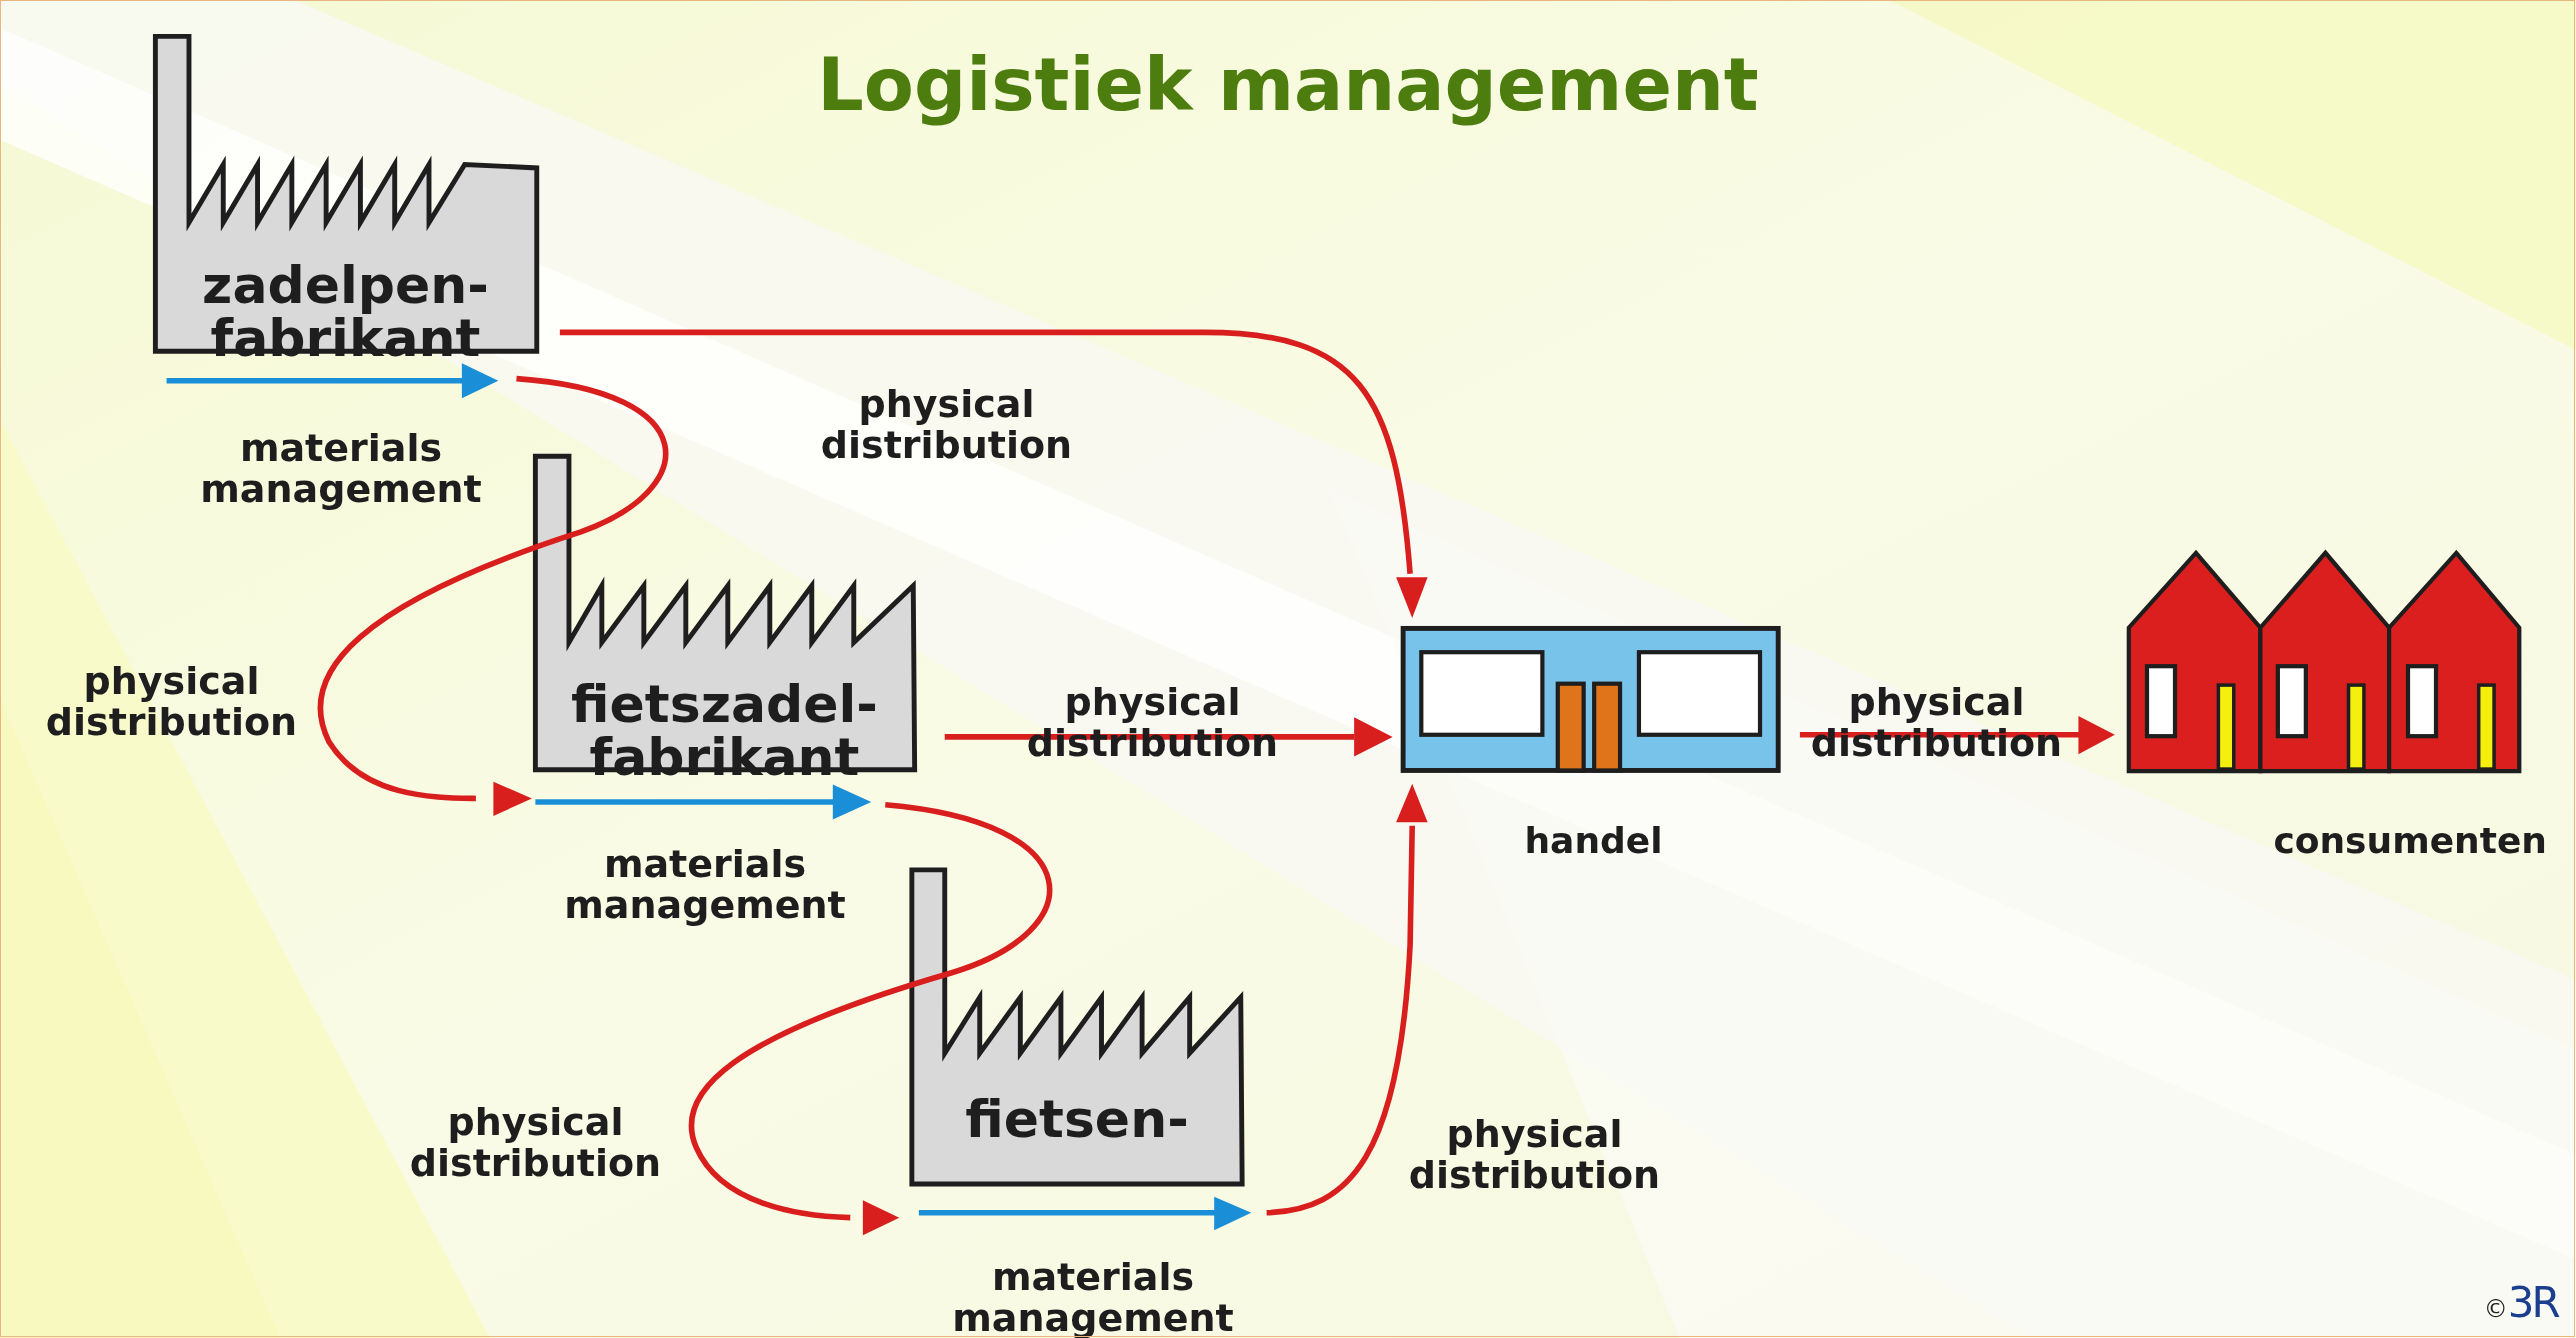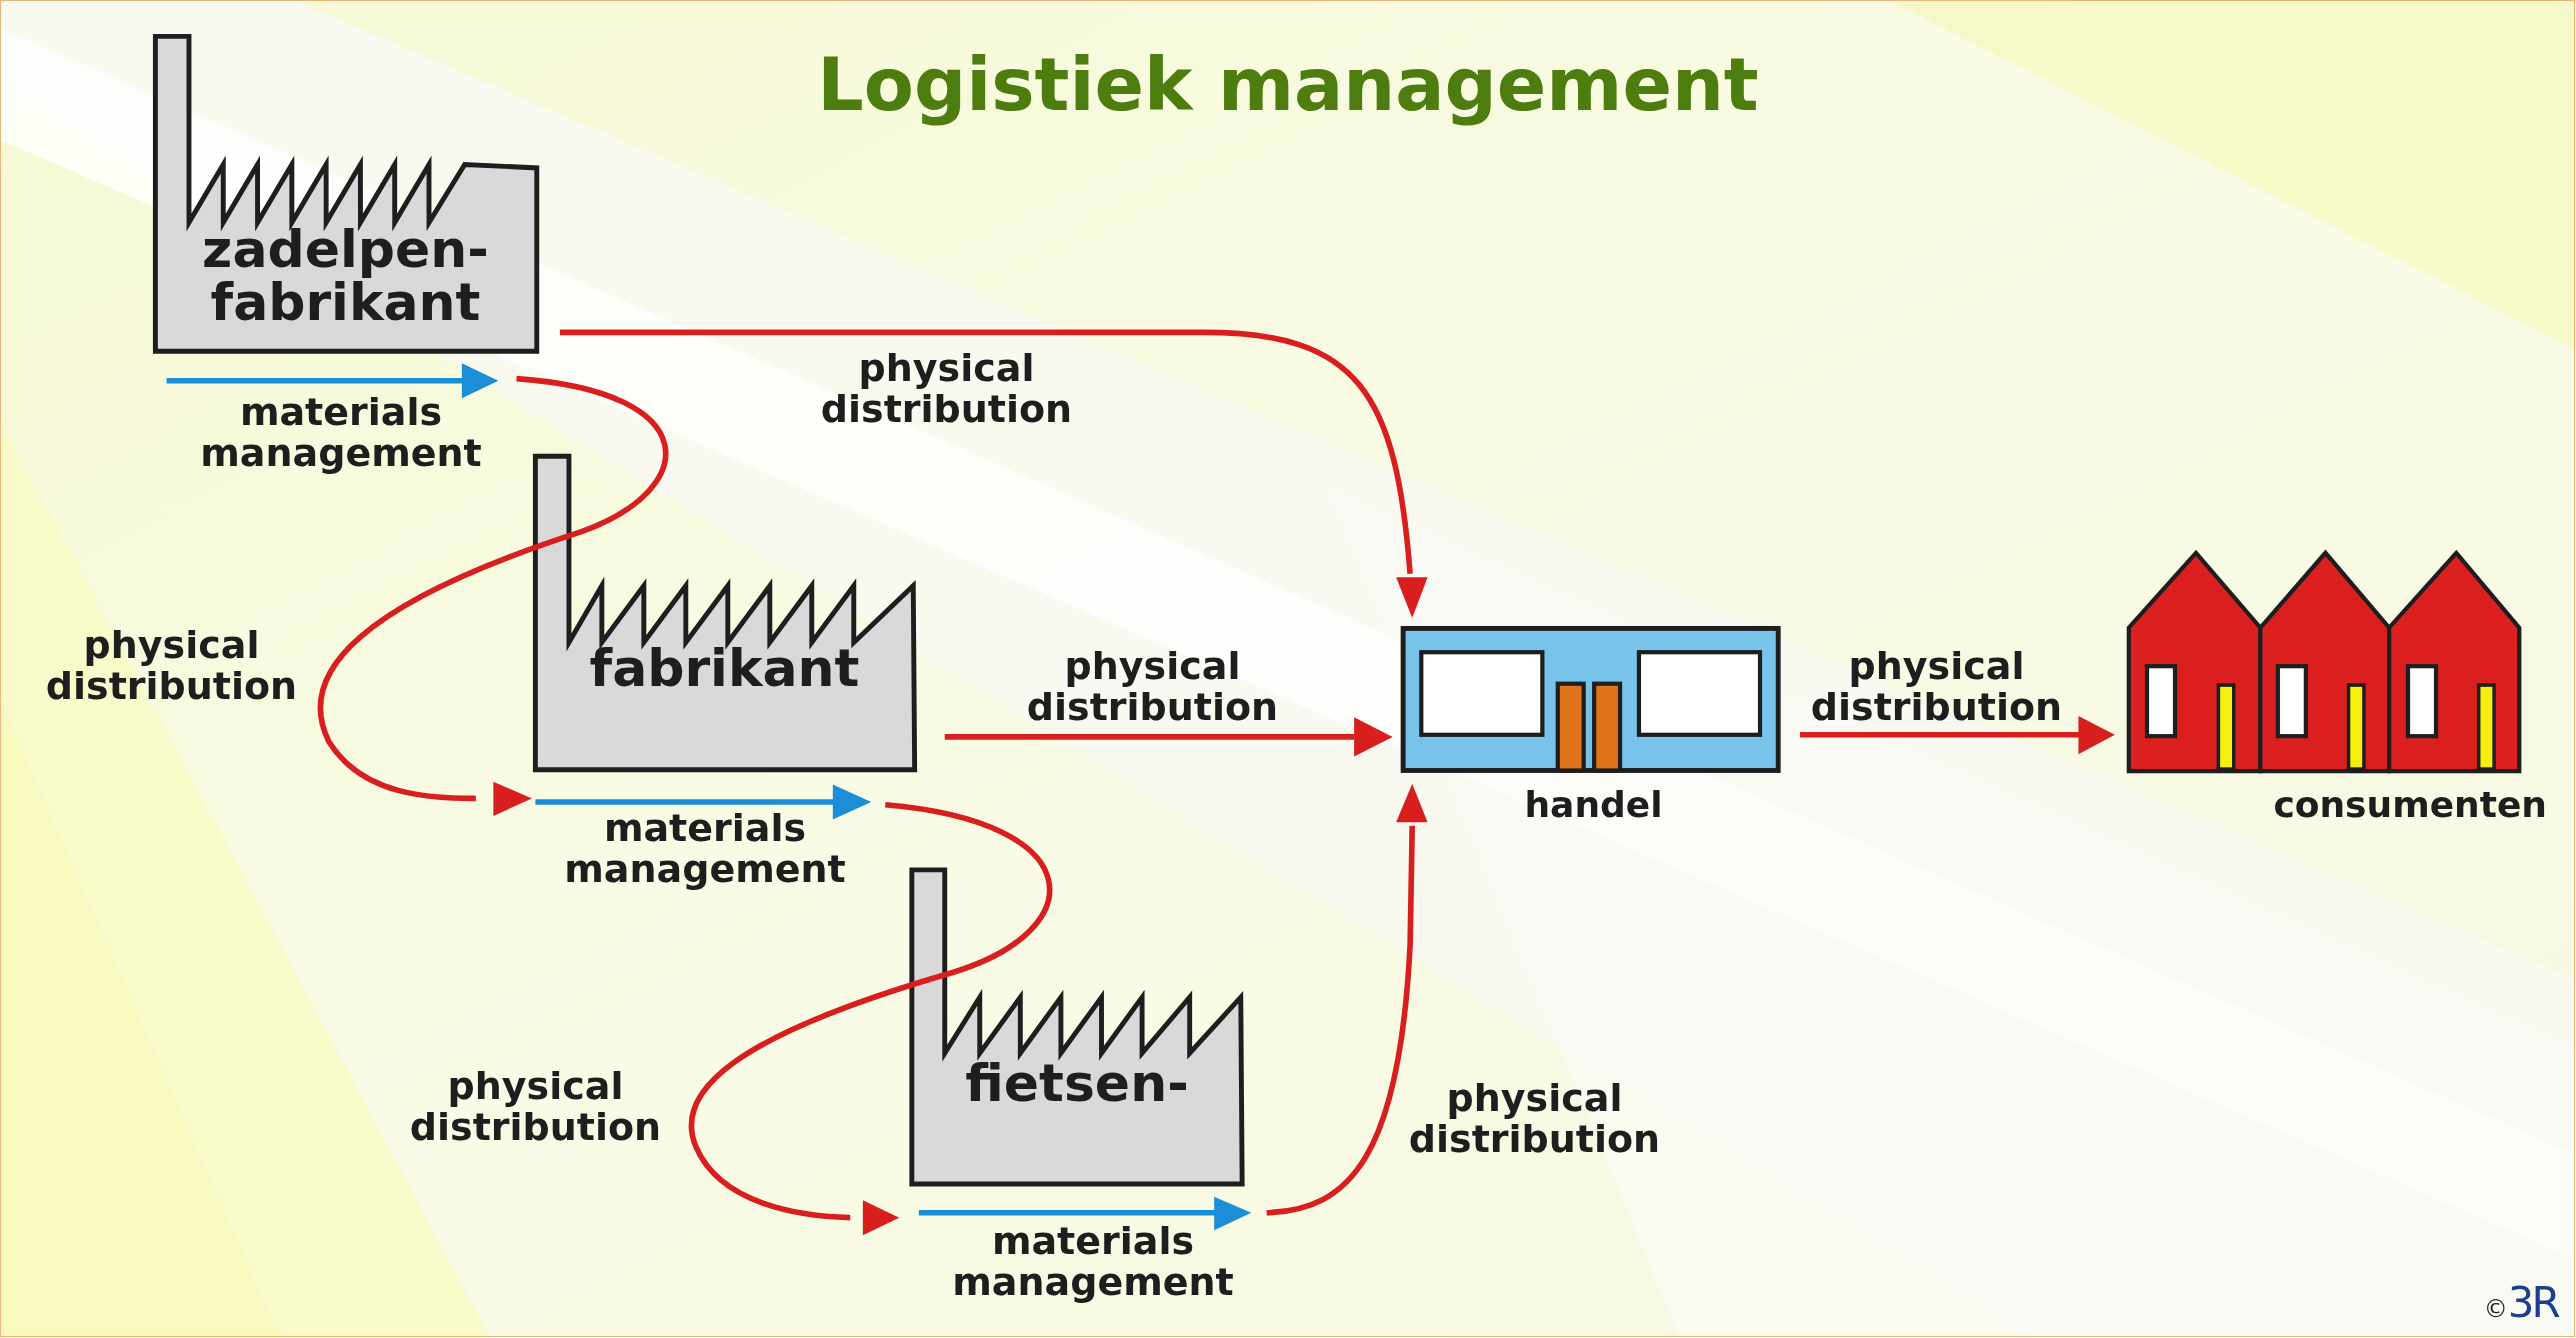--- a/index.html
+++ b/index.html
@@ -1,21 +1,21 @@
 <!DOCTYPE html>
 <html style="font-size:11.2px"><head>
 <meta charset="utf-8">
 <style>
   html, body { margin: 0; padding: 0; }
   body { width: 2576px; height: 1338px; overflow: hidden; position: relative;
          font-family: "DejaVu Sans", sans-serif; }
   #bg { position: absolute; left: 0; top: 0; width: 2576px; height: 1338px; }
   #diagram { position: absolute; left: 0; top: 0; width: 2576px; height: 1338px; }
   .lbl { position: absolute; font-family: "DejaVu Sans", sans-serif; font-weight: bold;
-         color: #1e1e1e; text-align: center; line-height: 1.0; white-space: nowrap; }
+         color: #1e1e1e; text-align: center; line-height: 1.0; white-space: nowrap; margin-top: 36px; }
   .lbl span { display: block; }
   .flow { font-size: 38px; line-height: 41px; text-align: center; }
   .factory-name { font-size: 52px; line-height: 53px; }
   .node-name { font-size: 36px; }
   #title { position: absolute; left: 0; width: 2576px; top: 42px; text-align: center;
            font-size: 73px; font-weight: bold; color: #4d7c0f;
            font-family: "DejaVu Sans", sans-serif; }
   #copyright { position: absolute; right: 18px; bottom: 11.2px; font-weight: normal;
                font-family: "DejaVu Sans", sans-serif; margin-top: 36px; }
   #copyright .c { font-size: 24px; color: #222; }
@@ -128,20 +128,21 @@
     <polygon points="2995,1025 3020,1025 3020,1075 2995,1075 3025,1050" fill="none"></polygon>
     <polygon points="2970,1023 3022,1050 2970,1078" fill="#d91e1e"></polygon>
   </g>
 </svg>
 
 <div class="lbl factory-name" style="left:155px; top:223px; width:381px;">
   <span>zadelpen-</span>
   <span>fabrikant</span>
 </div>
 <div class="lbl factory-name" style="left:535px; top:642px; width:379px;">
+  <span>fietszadel-</span>
   <span>fabrikant</span>
 </div>
 <div class="lbl factory-name" style="left:912px; top:1057px; width:330px;">
   <span>fietsen-</span>
 </div>
 
 <div class="lbl node-name" style="left:1403px; top:787px; width:381px;">handel</div>
 <div class="lbl node-name" style="left:2092px; top:787px; width:455px;text-align:right;">consumenten</div>
 
 <div class="lbl flow" style="left:161px; top:392px; width:360px;">

